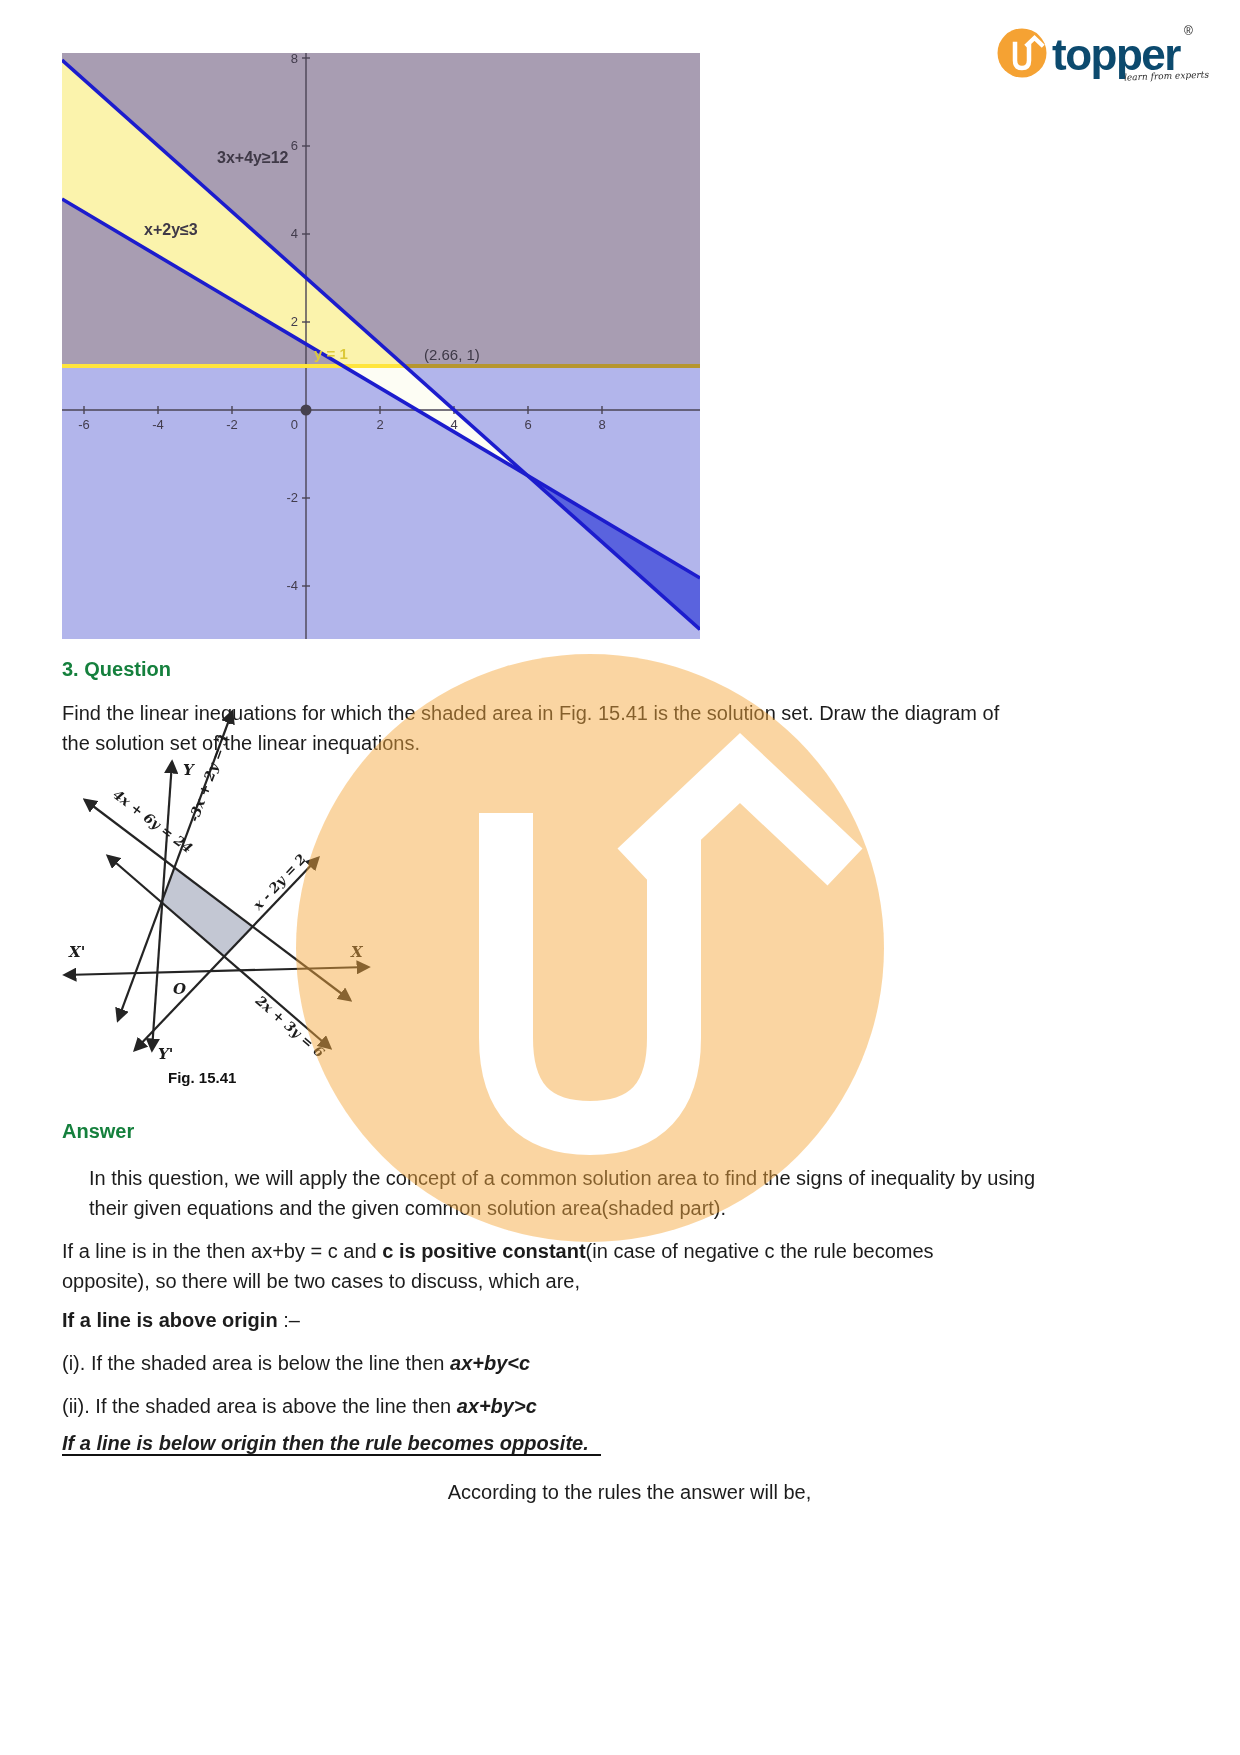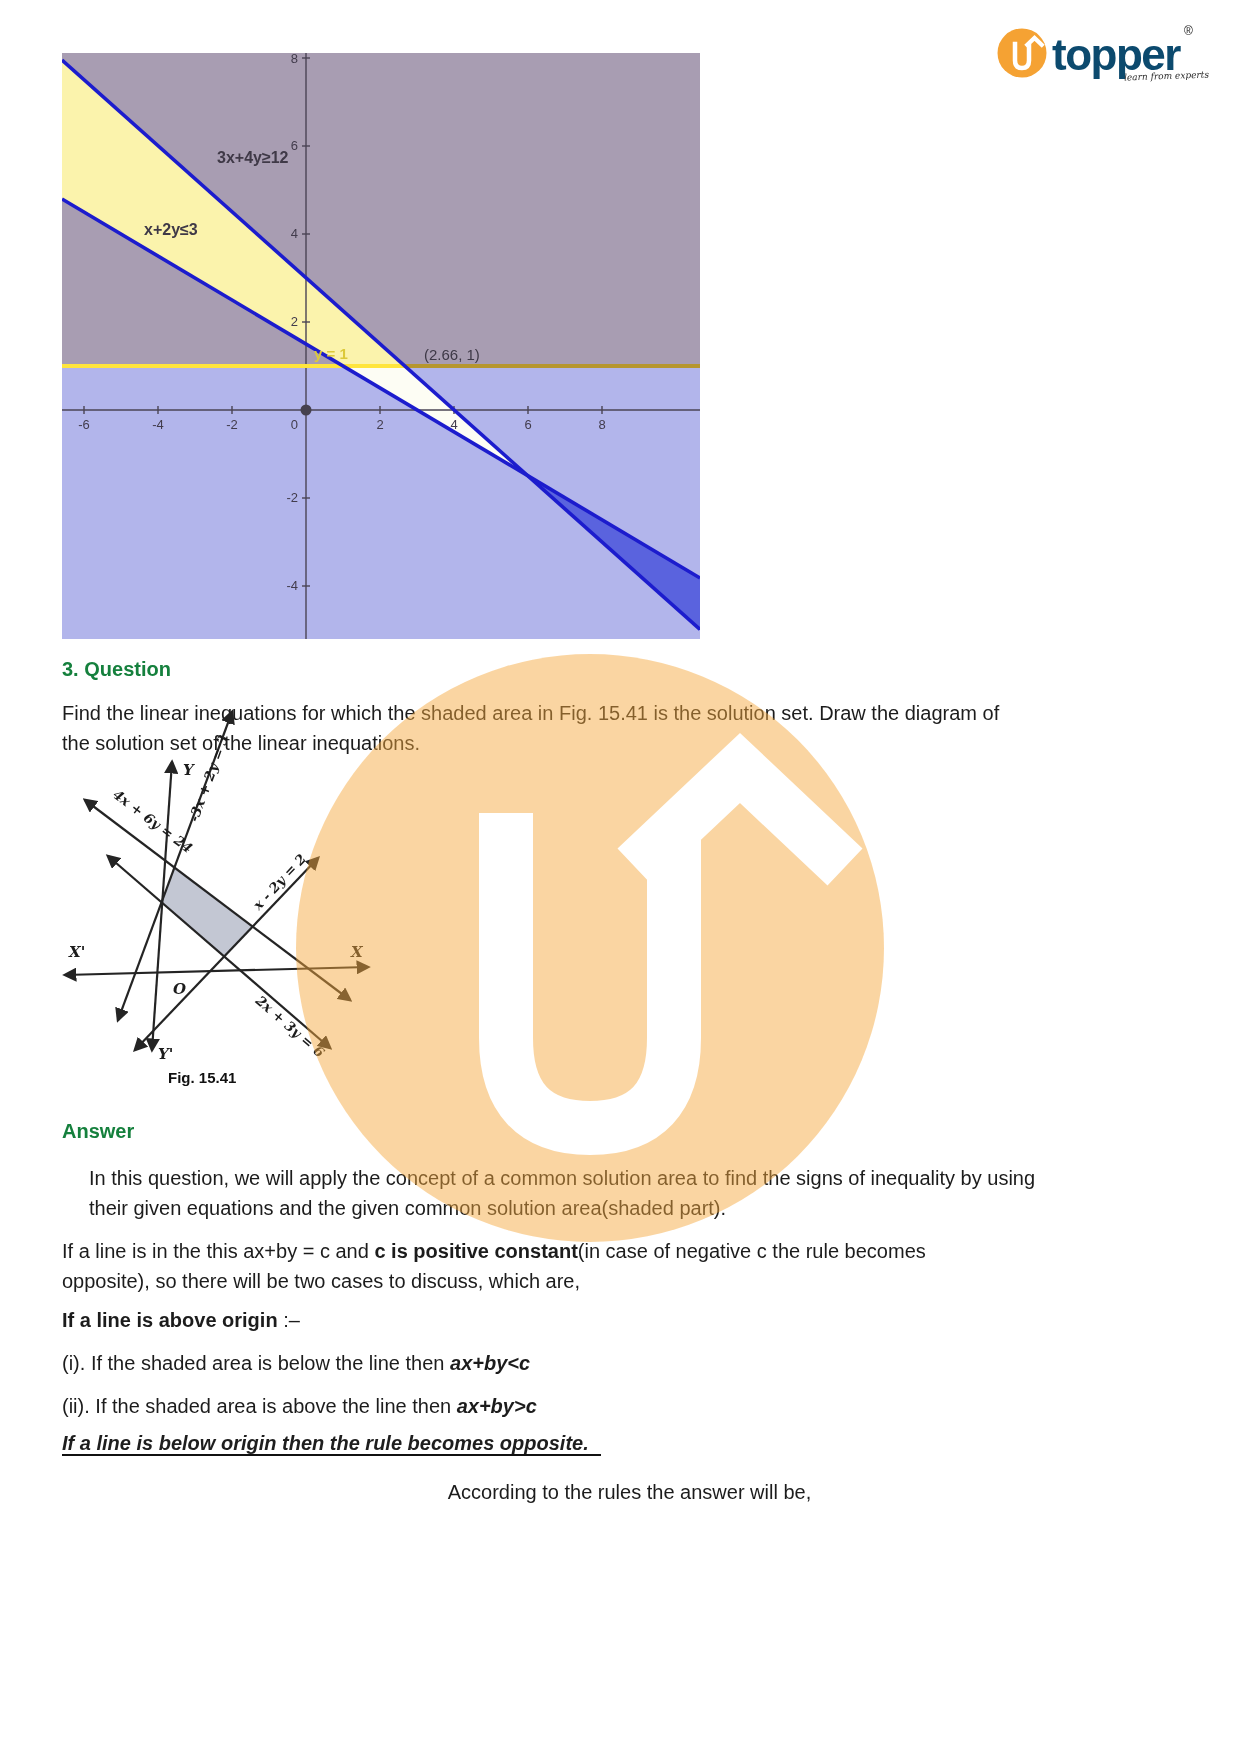--- a/index.html
+++ b/index.html
@@ -132,21 +132,21 @@
     <text class="fig-axis-lbl" x="118" y="299">O</text>
 
     <text class="fig-caption" x="113" y="388">Fig. 15.41</text>
   </svg>
 
   <div class="abs heading" style="left:62px;top:1120px;">Answer</div>
 
   <div class="abs body-text" style="left:62px;top:1163px;margin-left:27px;">In this question, we will apply the concept of a common solution area to find the signs of inequality by using
 their given equations and the given common solution area(shaded part).</div>
 
-  <div class="abs body-text" style="left:62px;top:1236px;"><span>If a line is in the this ax+by = c and </span><span class="b">c is positive constant</span><span>(in case of negative c the rule becomes
+  <div class="abs body-text" style="left:62px;top:1236px;"><span>If a line is in the then ax+by = c and </span><span class="b">c is positive constant</span><span>(in case of negative c the rule becomes
 opposite), so there will be two cases to discuss, which are,</span></div>
 
   <div class="abs body-text" style="left:62px;top:1305px;"><span class="b">If a line is above origin</span><span> :–</span></div>
 
   <div class="abs body-text" style="left:62px;top:1348px;"><span>(i). If the shaded area is below the line then </span><span class="bi">ax+by&lt;c</span></div>
 
   <div class="abs body-text" style="left:62px;top:1391px;"><span>(ii). If the shaded area is above the line then </span><span class="bi">ax+by&gt;c</span></div>
 
   <div class="abs" style="left:62px;top:1432px;font-size:20px;"><span class="bi ul-heavy">If a line is below origin then the rule becomes opposite.</span></div>
 

